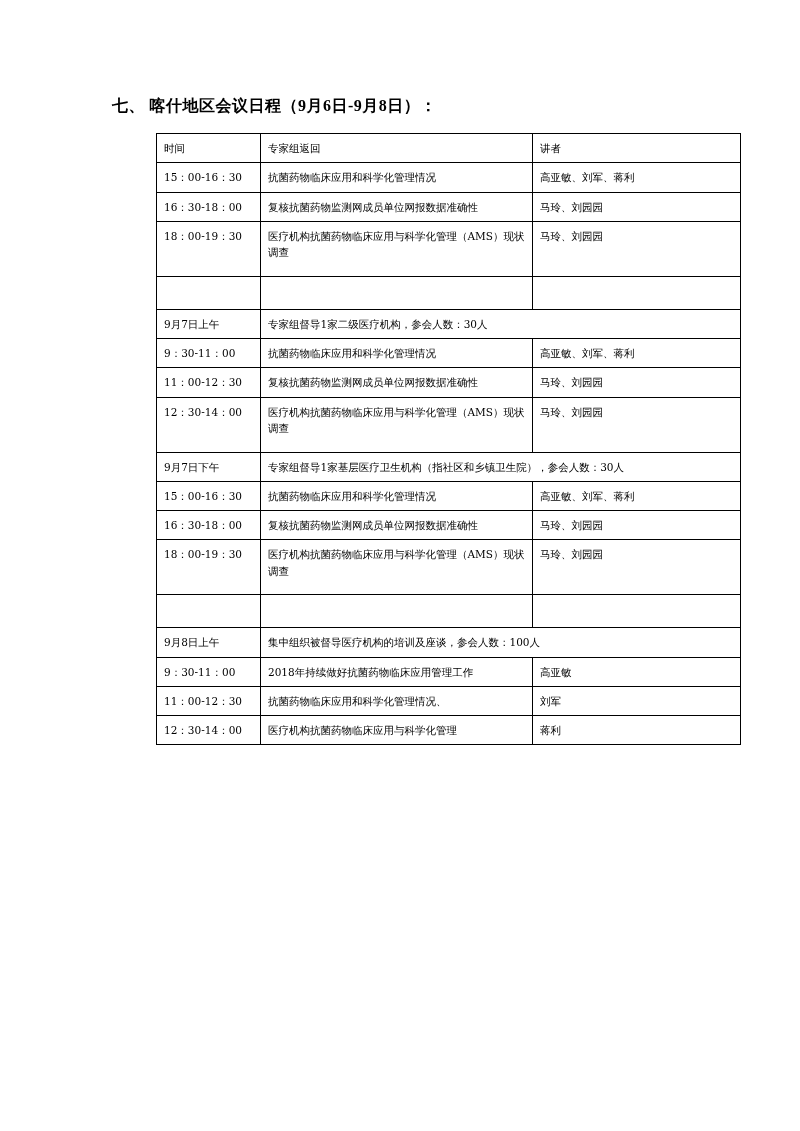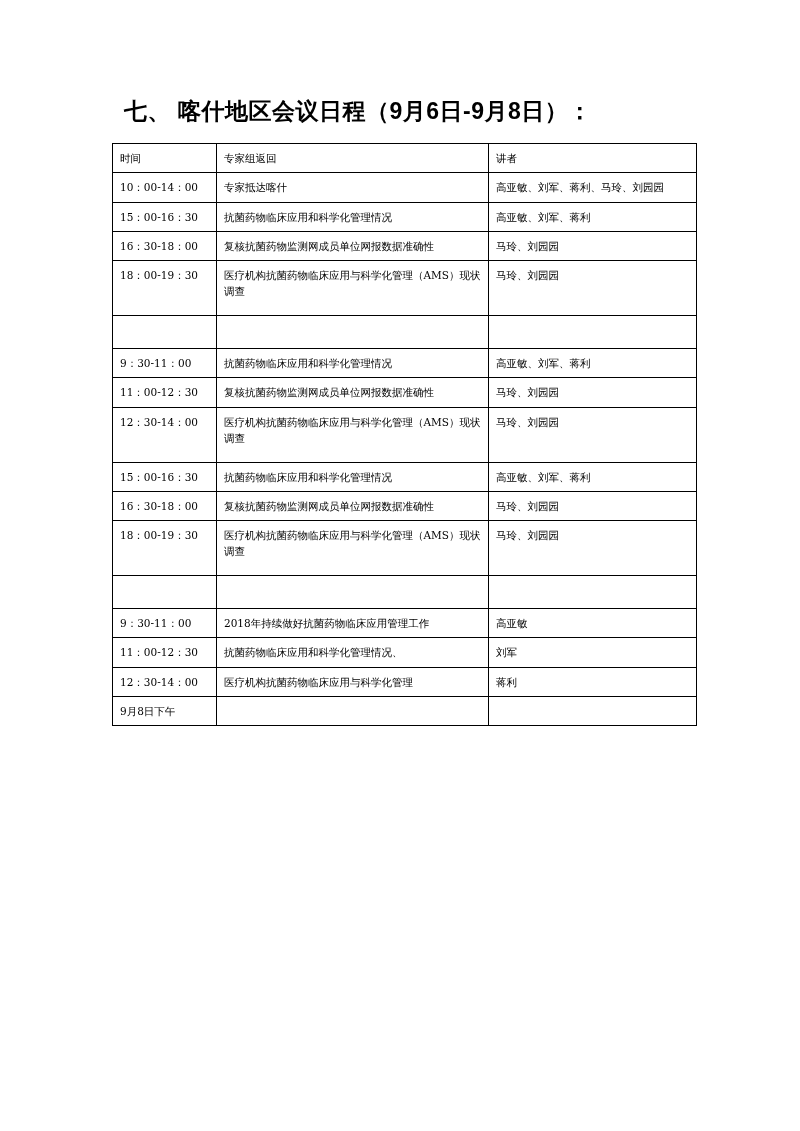--- a/index.html
+++ b/index.html
@@ -15,31 +15,32 @@
     position: relative;
   }
   .page {
     width: 800px;
     height: 1131px;
     box-sizing: border-box;
     padding: 96px 104px 0 112px;
     position: relative;
   }
   .doc-title {
-    font-family: Liberation Sans, sans-serif;
-    font-size: 23px;
+    font-family: Liberation Serif, serif;
+    font-size: 16px;
     font-weight: bold;
     letter-spacing: 0.5px;
-    margin: 0 0 16px 12px;
+    margin: 0 0 16px 0;
     white-space: nowrap;
   }
   table.schedule {
     border-collapse: collapse;
     width: 584px;
     table-layout: fixed;
+    margin-left: 44px;
   }
   table.schedule td {
     border: 1px solid #000000;
     font-size: 10.5px;
     line-height: 1.55;
     padding: 6px 6px 6px 7px;
     vertical-align: top;
     font-family: "DejaVu Serif", "Liberation Serif", serif;
   }
   col.c-time { width: 104px; }
@@ -65,25 +66,20 @@
       <col class="c-speaker">
     </colgroup>
     <tbody>
       <tr>
         <td class="time-cell">时间</td>
         <td>专家组返回</td>
         <td>讲者</td>
       </tr>
 
 
-      <tr>
-        <td class="time-cell">10：00-14：00</td>
-        <td>专家抵达喀什</td>
-        <td>高亚敏、刘军、蒋利、马玲、刘园园</td>
-      </tr>
 
 
       <tr>
         <td class="time-cell">15：00-16：30</td>
         <td>抗菌药物临床应用和科学化管理情况</td>
         <td>高亚敏、刘军、蒋利</td>
       </tr>
 
       <tr>
         <td class="time-cell">16：30-18：00</td>
@@ -96,39 +92,47 @@
         <td class="tall">医疗机构抗菌药物临床应用与科学化管理（AMS）现状调查</td>
         <td class="tall">马玲、刘园园</td>
       </tr>
 
       <tr class="blank">
         <td class="time-cell"></td>
         <td></td>
         <td></td>
       </tr>
 
+      <tr>
+        <td class="time-cell">9月7日上午</td>
+        <td colspan="2" class="span-topic">专家组督导1家二级医疗机构，参会人数：30人</td>
+      </tr>
 
       <tr>
         <td class="time-cell">9：30-11：00</td>
         <td>抗菌药物临床应用和科学化管理情况</td>
         <td>高亚敏、刘军、蒋利</td>
       </tr>
 
       <tr>
         <td class="time-cell">11：00-12：30</td>
         <td>复核抗菌药物监测网成员单位网报数据准确性</td>
         <td>马玲、刘园园</td>
       </tr>
 
       <tr>
         <td class="time-cell tall">12：30-14：00</td>
         <td class="tall">医疗机构抗菌药物临床应用与科学化管理（AMS）现状调查</td>
         <td class="tall">马玲、刘园园</td>
       </tr>
 
+      <tr>
+        <td class="time-cell">9月7日下午</td>
+        <td colspan="2" class="span-topic">专家组督导1家基层医疗卫生机构（指社区和乡镇卫生院），参会人数：30人</td>
+      </tr>
 
       <tr>
         <td class="time-cell">15：00-16：30</td>
         <td>抗菌药物临床应用和科学化管理情况</td>
         <td>高亚敏、刘军、蒋利</td>
       </tr>
 
       <tr>
         <td class="time-cell">16：30-18：00</td>
         <td>复核抗菌药物监测网成员单位网报数据准确性</td>
@@ -140,40 +144,39 @@
         <td class="tall">医疗机构抗菌药物临床应用与科学化管理（AMS）现状调查</td>
         <td class="tall">马玲、刘园园</td>
       </tr>
 
       <tr class="blank">
         <td class="time-cell"></td>
         <td></td>
         <td></td>
       </tr>
 
+      <tr>
+        <td class="time-cell">9月8日上午</td>
+        <td colspan="2" class="span-topic">集中组织被督导医疗机构的培训及座谈，参会人数：100人</td>
+      </tr>
 
       <tr>
         <td class="time-cell">9：30-11：00</td>
         <td>2018年持续做好抗菌药物临床应用管理工作</td>
         <td>高亚敏</td>
       </tr>
 
       <tr>
         <td class="time-cell">11：00-12：30</td>
         <td>抗菌药物临床应用和科学化管理情况、</td>
         <td>刘军</td>
       </tr>
 
       <tr>
         <td class="time-cell">12：30-14：00</td>
         <td>医疗机构抗菌药物临床应用与科学化管理</td>
         <td>蒋利</td>
       </tr>
 
-      <tr>
-        <td class="time-cell">9月8日下午</td>
-        <td></td>
-        <td></td>
-      </tr>
 
     </tbody>
   </table>
 </div>
 
 </body></html>

